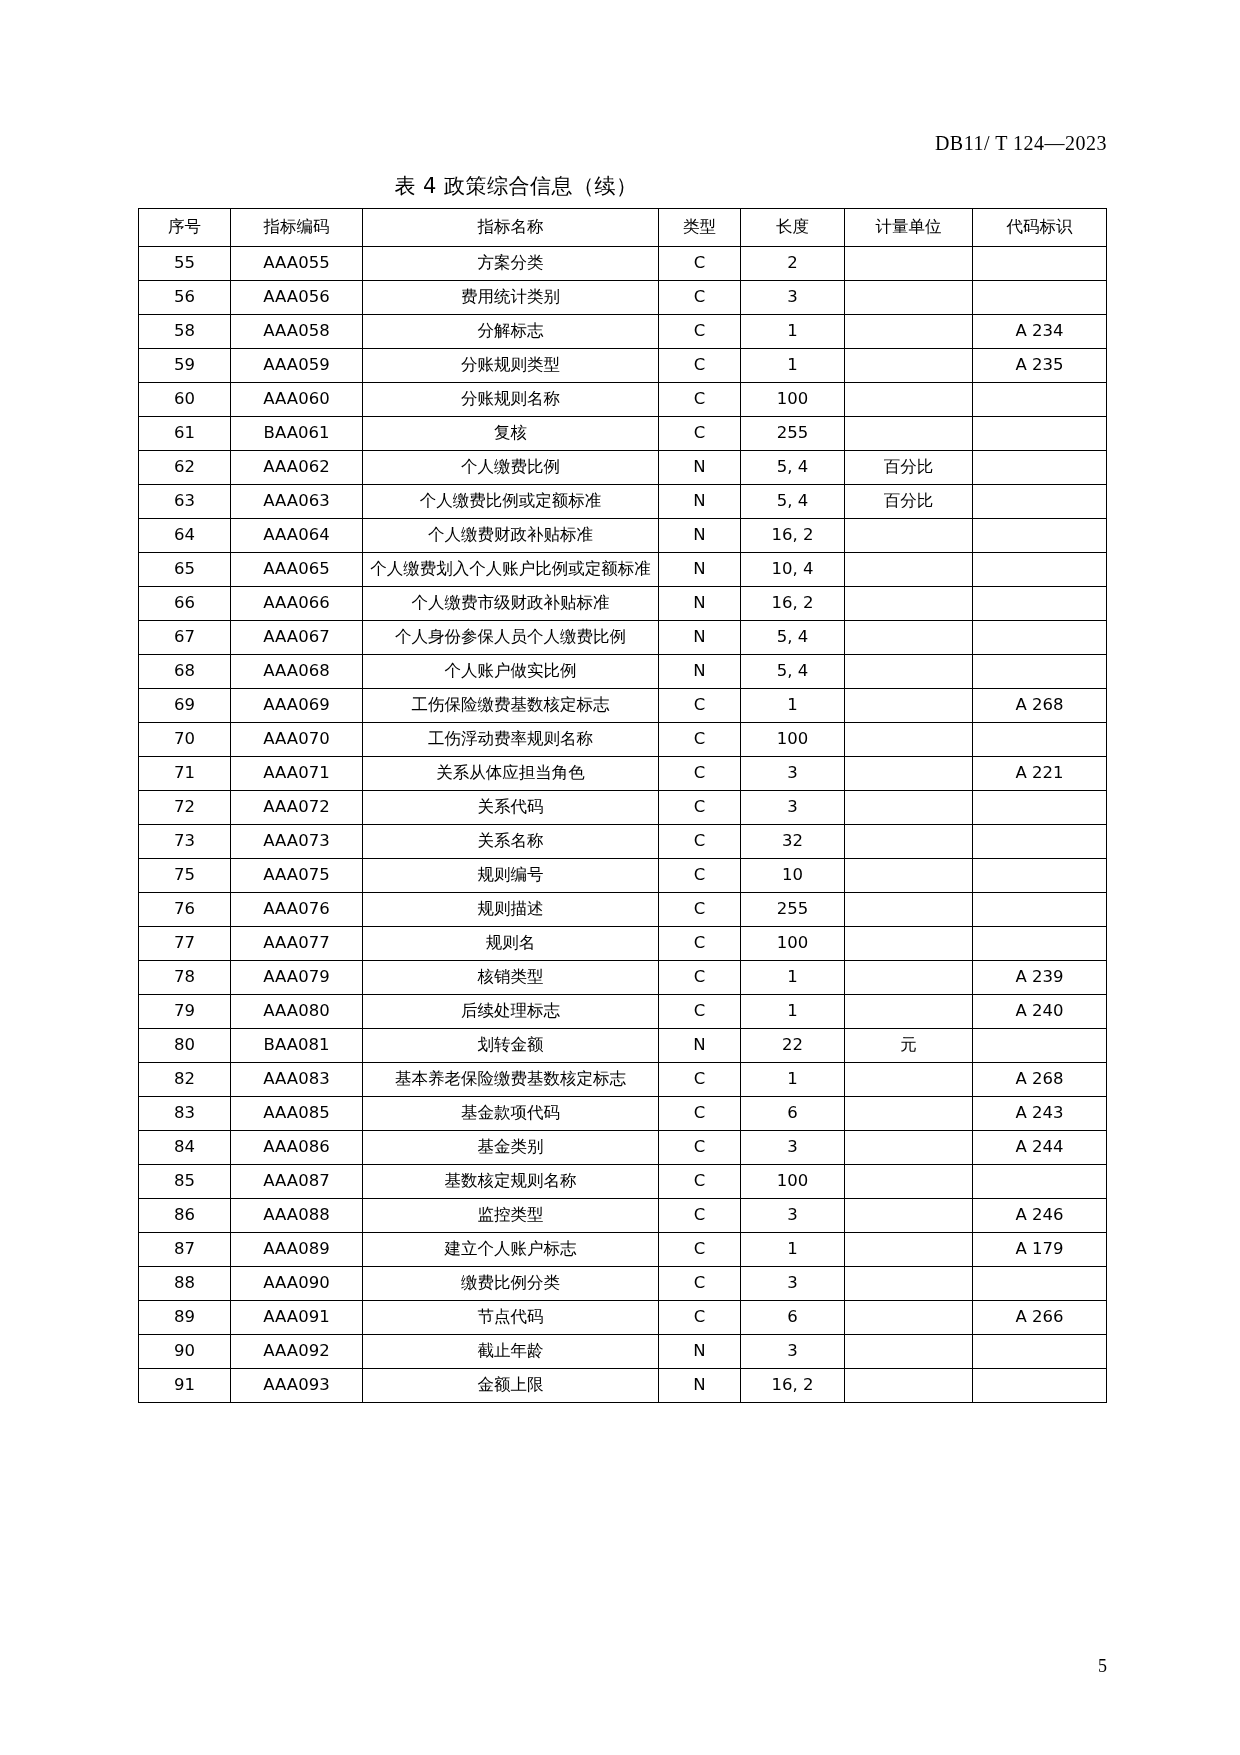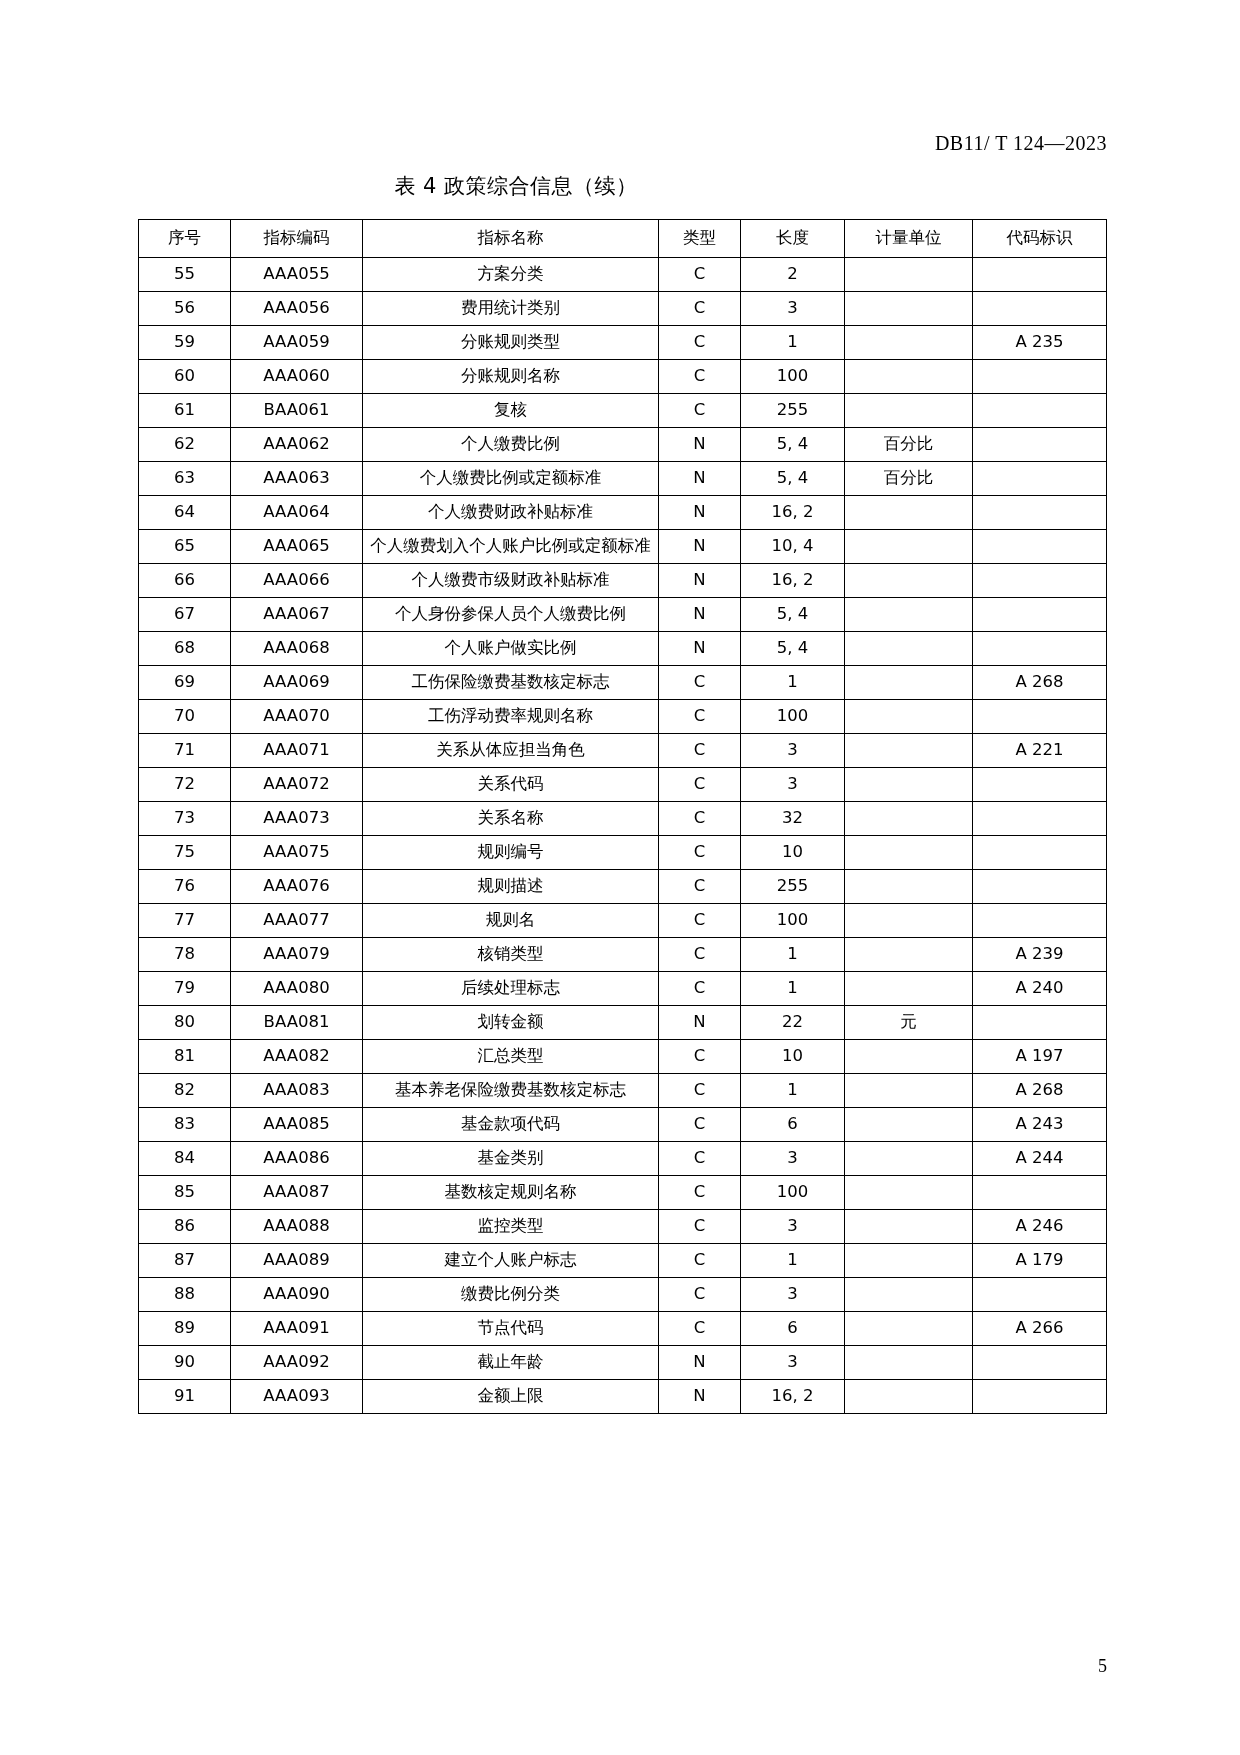--- a/index.html
+++ b/index.html
@@ -36,21 +36,21 @@
     left: 0;
     width: 1032px;
     text-align: center;
     font-size: 21px;
     font-family: "DejaVu Sans", "Liberation Sans", sans-serif;
     font-weight: normal;
     letter-spacing: 0.5px;
   }
   table.main-table {
     position: absolute;
-    top: 219px;
+    top: 208px;
     left: 138px;
     width: 968px;
     border-collapse: collapse;
     table-layout: fixed;
     font-size: 17px;
     border-radius: 17px;
   }
   table.main-table td, table.main-table th {
     border: 1px solid #000000;
     text-align: center;
@@ -137,20 +137,29 @@
         <tr>
           <td class="num">56</td>
           <td class="code">AAA056</td>
           <td class="name">费用统计类别</td>
           <td class="type">C</td>
           <td class="len">3</td>
           <td class="unit"></td>
           <td class="flag"></td>
         </tr>
         <tr>
+          <td class="num">58</td>
+          <td class="code">AAA058</td>
+          <td class="name">分解标志</td>
+          <td class="type">C</td>
+          <td class="len">1</td>
+          <td class="unit"></td>
+          <td class="flag">A 234</td>
+        </tr>
+        <tr>
           <td class="num">59</td>
           <td class="code">AAA059</td>
           <td class="name">分账规则类型</td>
           <td class="type">C</td>
           <td class="len">1</td>
           <td class="unit"></td>
           <td class="flag">A 235</td>
         </tr>
         <tr>
           <td class="num">60</td>
@@ -326,29 +335,20 @@
         <tr>
           <td class="num">80</td>
           <td class="code">BAA081</td>
           <td class="name">划转金额</td>
           <td class="type">N</td>
           <td class="len">22</td>
           <td class="unit">元</td>
           <td class="flag"></td>
         </tr>
         <tr>
-          <td class="num">81</td>
-          <td class="code">AAA082</td>
-          <td class="name">汇总类型</td>
-          <td class="type">C</td>
-          <td class="len">10</td>
-          <td class="unit"></td>
-          <td class="flag">A 197</td>
-        </tr>
-        <tr>
           <td class="num">82</td>
           <td class="code">AAA083</td>
           <td class="name">基本养老保险缴费基数核定标志</td>
           <td class="type">C</td>
           <td class="len">1</td>
           <td class="unit"></td>
           <td class="flag">A 268</td>
         </tr>
         <tr>
           <td class="num">83</td>

